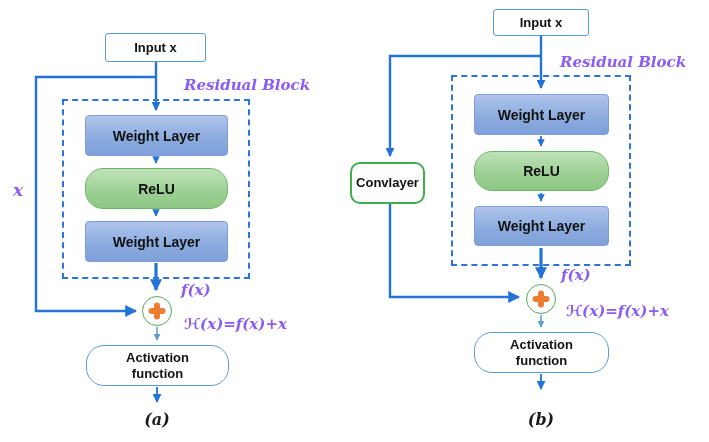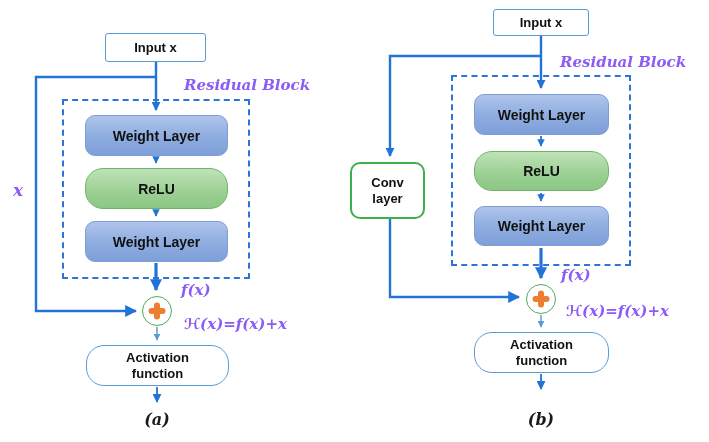--- a/index.html
+++ b/index.html
@@ -30,21 +30,21 @@
   .round-box{
     border:1.5px solid #5b9bd5;
     border-radius:18px;
   }
   .conv-box{
     border:2px solid #3fae4c;
     border-radius:10px;
   }
   .weight-box{
     border:1px solid #7e9dd4;
-    border-radius:10px;
+    border-radius:4px;
     background:linear-gradient(180deg,#afc4ec 0%,#8dacdf 55%,#7e9fd9 100%);
     font-size:14px;
   }
   .relu-box{
     border:1px solid #6db668;
     border-radius:18px;
     background:linear-gradient(180deg,#bfe2b8 0%,#9bcf93 60%,#8cc784 100%);
     font-size:14px;
   }
   .dashed-outline{
@@ -168,21 +168,21 @@
   <div class="caption" style="left:127px;top:410px;width:60px;">(a)</div>
 
   <div class="dashed-outline" style="left:451px;top:75px;width:180px;height:191px;"></div>
 
   <div class="box plain-box" style="left:493px;top:9px;width:96px;height:27px;">
     <span>Input x</span>
   </div>
 
   <div class="script-label" style="left:560px;top:53px;">Residual Block</div>
 
-  <div class="box conv-box" style="left:350px;top:162px;width:75px;height:57px;flex-direction:column;">
+  <div class="box conv-box" style="left:350px;top:162px;width:75px;height:42px;flex-direction:row;">
     <span>Conv</span>
     <span>layer</span>
   </div>
 
   <div class="box weight-box" style="left:474px;top:94px;width:135px;height:41px;">
     <span>Weight Layer</span>
   </div>
 
   <div class="box relu-box" style="left:474px;top:151px;width:135px;height:40px;">
     <span>ReLU</span>

